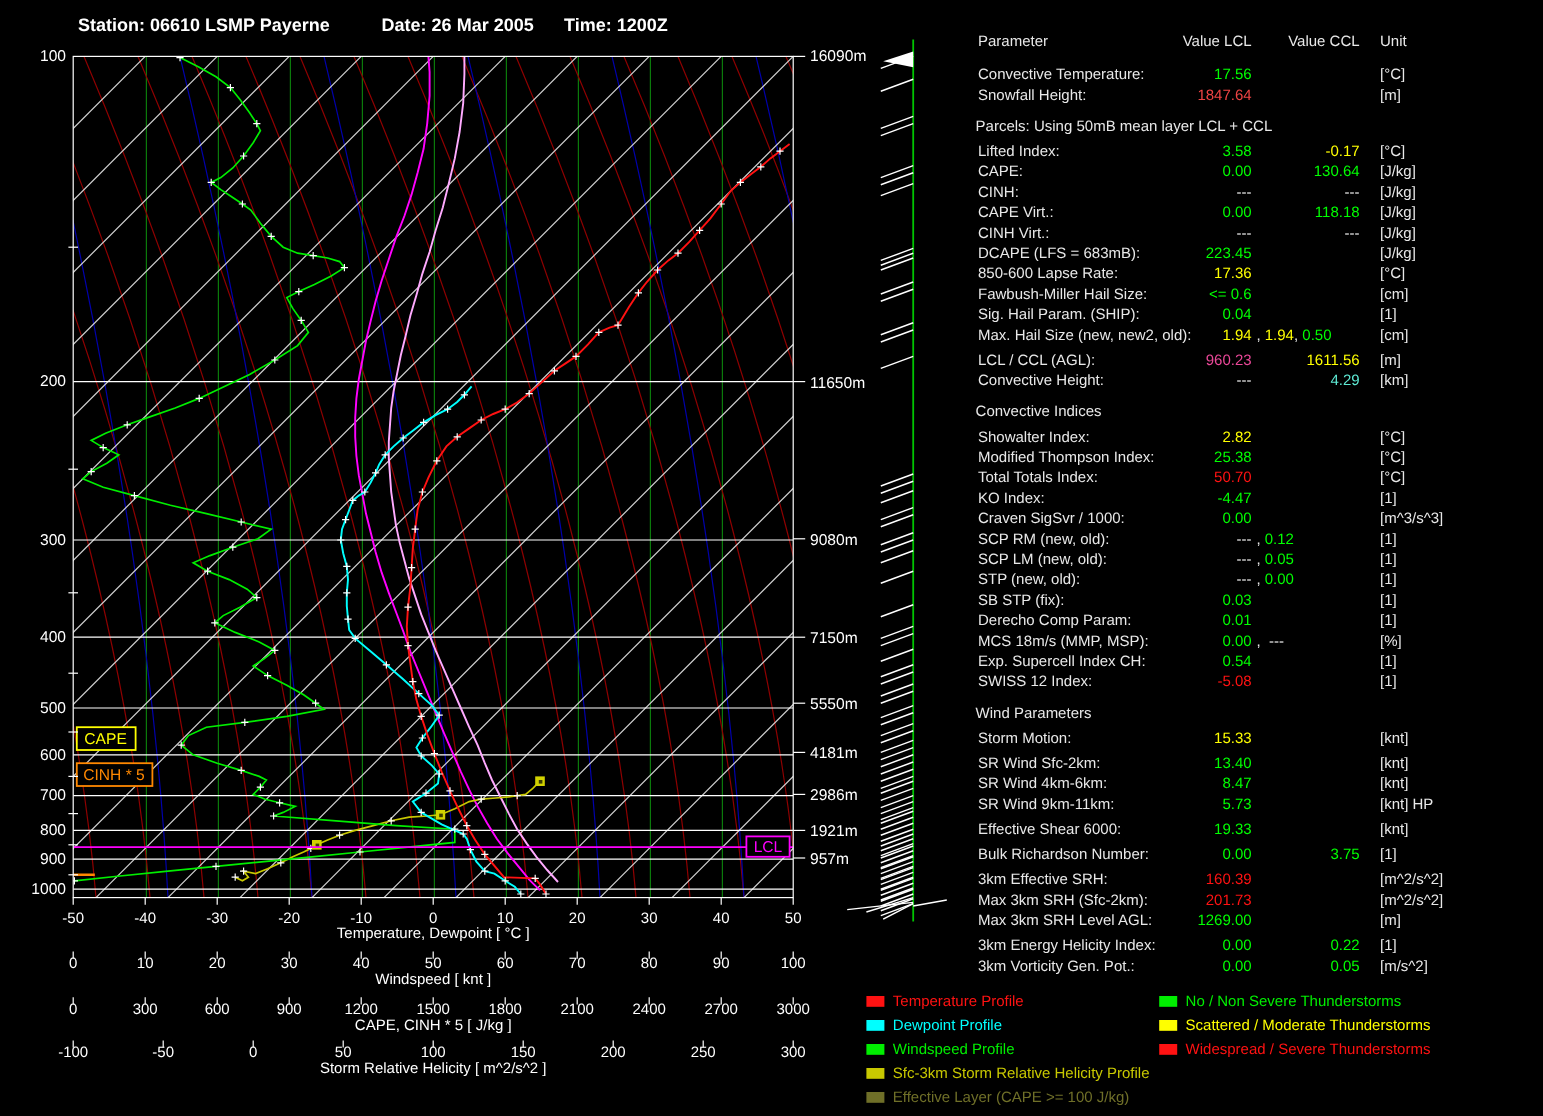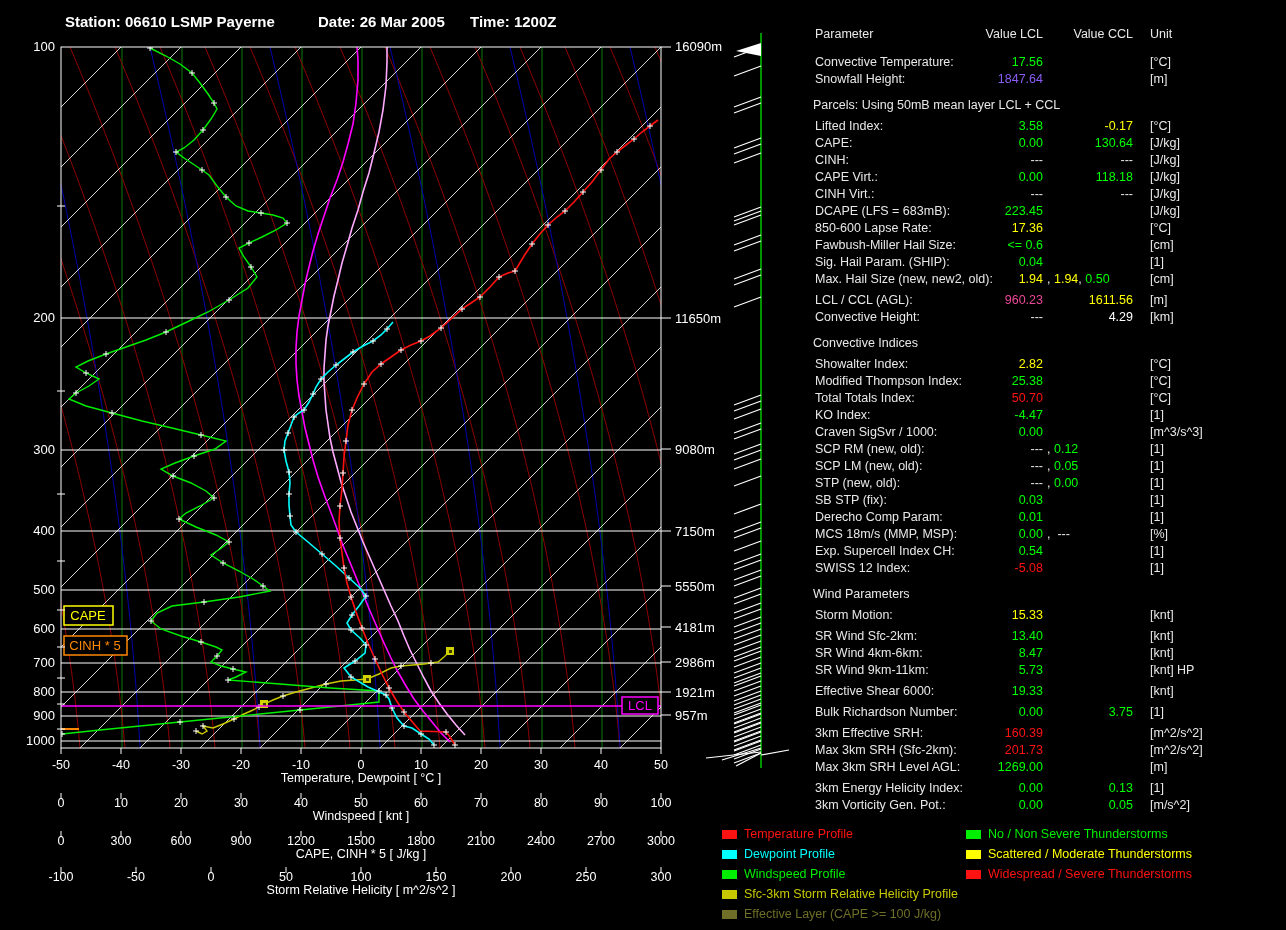--- a/index.html
+++ b/index.html
@@ -362,34 +362,34 @@
         <line x1="761" y1="748" x2="722" y2="760" stroke="#ffffff" stroke-width="1.2"></line>
         <line x1="761" y1="752" x2="706" y2="758" stroke="#ffffff" stroke-width="1.2"></line>
         <line x1="761" y1="753" x2="736" y2="766" stroke="#ffffff" stroke-width="1.2"></line>
         <line x1="761" y1="755" x2="789" y2="750" stroke="#ffffff" stroke-width="1.2"></line>
       </g>
     </svg>
 
   <div class="panel" id="panel">
       <div class="prow hdr-row"><span class="lbl u">Parameter</span><span class="v1"><span class="u">Value LCL</span></span><span class="v2"><span class="u">Value CCL</span></span><span class="unit u">Unit</span></div>
       <div class="prow"><span class="lbl">Convective Temperature:</span><span class="v1"><span style="color: rgb(0, 255, 0);">17.56</span></span><span class="unit">[°C]</span></div>
-      <div class="prow"><span class="lbl">Snowfall Height:</span><span class="v1"><span style="color: #8b5cf6;">1847.64</span></span><span class="unit">[m]</span></div>
+      <div class="prow"><span class="lbl">Snowfall Height:</span><span class="v1"><span style="color: #ef4444;">1847.64</span></span><span class="unit">[m]</span></div>
       <div class="sect"><span class="u">Parcels: Using 50mB mean layer LCL + CCL</span></div>
       <div class="prow"><span class="lbl">Lifted Index:</span><span class="v1"><span style="color: rgb(0, 255, 0);">3.58</span></span><span class="v2"><span style="color: rgb(255, 255, 0);">-0.17</span></span><span class="unit">[°C]</span></div>
       <div class="prow"><span class="lbl">CAPE:</span><span class="v1"><span style="color: rgb(0, 255, 0);">0.00</span></span><span class="v2"><span style="color: rgb(0, 255, 0);">130.64</span></span><span class="unit">[J/kg]</span></div>
       <div class="prow"><span class="lbl">CINH:</span><span class="v1"><span style="color: rgb(232, 232, 232);">---</span></span><span class="v2"><span style="color: rgb(232, 232, 232);">---</span></span><span class="unit">[J/kg]</span></div>
       <div class="prow"><span class="lbl">CAPE Virt.:</span><span class="v1"><span style="color: rgb(0, 255, 0);">0.00</span></span><span class="v2"><span style="color: rgb(0, 255, 0);">118.18</span></span><span class="unit">[J/kg]</span></div>
       <div class="prow"><span class="lbl">CINH Virt.:</span><span class="v1"><span style="color: rgb(232, 232, 232);">---</span></span><span class="v2"><span style="color: rgb(232, 232, 232);">---</span></span><span class="unit">[J/kg]</span></div>
       <div class="prow"><span class="lbl">DCAPE (LFS = 683mB):</span><span class="v1"><span style="color: rgb(0, 255, 0);">223.45</span></span><span class="unit">[J/kg]</span></div>
       <div class="prow"><span class="lbl">850-600 Lapse Rate:</span><span class="v1"><span style="color: rgb(255, 255, 0);">17.36</span></span><span class="unit">[°C]</span></div>
       <div class="prow"><span class="lbl">Fawbush-Miller Hail Size:</span><span class="v1"><span style="color: rgb(0, 255, 0);">&lt;= 0.6</span></span><span class="unit">[cm]</span></div>
       <div class="prow"><span class="lbl">Sig. Hail Param. (SHIP):</span><span class="v1"><span style="color: rgb(0, 255, 0); margin-top: 20px;">0.04</span></span><span class="unit">[1]</span></div>
       <div class="prow"><span class="lbl">Max. Hail Size (new, new2, old):</span><span class="v1"><span style="color: rgb(255, 255, 0);">1.94</span></span><span class="aft"><span style="color: rgb(232, 232, 232);">, </span><span style="color: rgb(255, 255, 0);">1.94</span><span style="color: rgb(232, 232, 232);">, </span><span style="color: rgb(0, 255, 0);">0.50</span></span><span class="unit">[cm]</span></div>
       <div class="prow" style="margin-top: 4px;"><span class="lbl">LCL / CCL (AGL):</span><span class="v1"><span style="color: #ec4899;">960.23</span></span><span class="v2"><span style="color: rgb(255, 255, 0);">1611.56</span></span><span class="unit">[m]</span></div>
-      <div class="prow"><span class="lbl">Convective Height:</span><span class="v1"><span style="color: rgb(232, 232, 232);">---</span></span><span class="v2"><span style="color: #ffffff;">4.29</span></span><span class="unit">[km]</span></div>
+      <div class="prow"><span class="lbl">Convective Height:</span><span class="v1"><span style="color: rgb(232, 232, 232);">---</span></span><span class="v2"><span style="color: #5eead4;">4.29</span></span><span class="unit">[km]</span></div>
       <div class="sect"><span class="u">Convective Indices</span></div>
       <div class="prow"><span class="lbl">Showalter Index:</span><span class="v1"><span style="color: rgb(255, 255, 0);">2.82</span></span><span class="unit">[°C]</span></div>
       <div class="prow"><span class="lbl">Modified Thompson Index:</span><span class="v1"><span style="color: rgb(0, 255, 0);">25.38</span></span><span class="unit">[°C]</span></div>
       <div class="prow"><span class="lbl">Total Totals Index:</span><span class="v1"><span style="color: rgb(255, 18, 18);">50.70</span></span><span class="unit">[°C]</span></div>
       <div class="prow"><span class="lbl">KO Index:</span><span class="v1"><span style="color: rgb(0, 255, 0);">-4.47</span></span><span class="unit">[1]</span></div>
       <div class="prow"><span class="lbl">Craven SigSvr / 1000:</span><span class="v1"><span style="color: rgb(0, 255, 0);">0.00</span></span><span class="unit">[m^3/s^3]</span></div>
       <div class="prow"><span class="lbl">SCP RM (new, old):</span><span class="v1"><span style="color: rgb(232, 232, 232);">---</span></span><span class="aft"><span style="color: rgb(232, 232, 232);">, </span><span style="color: rgb(0, 255, 0);">0.12</span></span><span class="unit">[1]</span></div>
       <div class="prow"><span class="lbl">SCP LM (new, old):</span><span class="v1"><span style="color: rgb(232, 232, 232);">---</span></span><span class="aft"><span style="color: rgb(232, 232, 232);">, </span><span style="color: rgb(0, 255, 0);">0.05</span></span><span class="unit">[1]</span></div>
       <div class="prow"><span class="lbl">STP (new, old):</span><span class="v1"><span style="color: rgb(232, 232, 232);">---</span></span><span class="aft"><span style="color: rgb(232, 232, 232);">, </span><span style="color: rgb(0, 255, 0);">0.00</span></span><span class="unit">[1]</span></div>
       <div class="prow"><span class="lbl">SB STP (fix):</span><span class="v1"><span style="color: rgb(0, 255, 0);">0.03</span></span><span class="unit">[1]</span></div>
@@ -400,21 +400,21 @@
       <div class="sect"><span class="u">Wind Parameters</span></div>
       <div class="prow"><span class="lbl">Storm Motion:</span><span class="v1"><span style="color: rgb(255, 255, 0);">15.33</span></span><span class="unit">[knt]</span></div>
       <div class="prow" style="margin-top: 4px;"><span class="lbl">SR Wind Sfc-2km:</span><span class="v1"><span style="color: rgb(0, 255, 0);">13.40</span></span><span class="unit">[knt]</span></div>
       <div class="prow"><span class="lbl">SR Wind 4km-6km:</span><span class="v1"><span style="color: rgb(0, 255, 0);">8.47</span></span><span class="unit">[knt]</span></div>
       <div class="prow"><span class="lbl">SR Wind 9km-11km:</span><span class="v1"><span style="color: rgb(0, 255, 0);">5.73</span></span><span class="unit">[knt] HP</span></div>
       <div class="prow" style="margin-top: 4px;"><span class="lbl">Effective Shear 6000:</span><span class="v1"><span style="color: rgb(0, 255, 0);">19.33</span></span><span class="unit">[knt]</span></div>
       <div class="prow" style="margin-top: 4px;"><span class="lbl">Bulk Richardson Number:</span><span class="v1"><span style="color: rgb(0, 255, 0);">0.00</span></span><span class="v2"><span style="color: rgb(0, 255, 0);">3.75</span></span><span class="unit">[1]</span></div>
       <div class="prow" style="margin-top: 4px;"><span class="lbl">3km Effective SRH:</span><span class="v1"><span style="color: rgb(255, 18, 18);">160.39</span></span><span class="unit">[m^2/s^2]</span></div>
       <div class="prow"><span class="lbl">Max 3km SRH (Sfc-2km):</span><span class="v1"><span style="color: rgb(255, 18, 18);">201.73</span></span><span class="unit">[m^2/s^2]</span></div>
       <div class="prow"><span class="lbl">Max 3km SRH Level AGL:</span><span class="v1"><span style="color: rgb(0, 255, 0);">1269.00</span></span><span class="unit">[m]</span></div>
-      <div class="prow" style="margin-top: 4px;"><span class="lbl">3km Energy Helicity Index:</span><span class="v1"><span style="color: rgb(0, 255, 0);">0.00</span></span><span class="v2"><span style="color: rgb(0, 255, 0);">0.13</span></span><span class="unit">[1]</span></div>
+      <div class="prow" style="margin-top: 4px;"><span class="lbl">3km Energy Helicity Index:</span><span class="v1"><span style="color: rgb(0, 255, 0);">0.00</span></span><span class="v2"><span style="color: rgb(0, 255, 0);">0.22</span></span><span class="unit">[1]</span></div>
       <div class="prow"><span class="lbl">3km Vorticity Gen. Pot.:</span><span class="v1"><span style="color: rgb(0, 255, 0);">0.00</span></span><span class="v2"><span style="color: rgb(0, 255, 0);">0.05</span></span><span class="unit">[m/s^2]</span></div>
     </div>
 
   <div class="legend" id="legend-left" style="left:722px;top:824px;">
       <div class="leg-row"><span class="sw" style="background: rgb(255, 18, 18);"></span><span style="color: rgb(255, 18, 18);">Temperature Profile</span></div>
       <div class="leg-row"><span class="sw" style="background: rgb(0, 255, 255);"></span><span style="color: rgb(0, 255, 255);">Dewpoint Profile</span></div>
       <div class="leg-row"><span class="sw" style="background: rgb(0, 238, 0);"></span><span style="color: rgb(0, 238, 0);">Windspeed Profile</span></div>
       <div class="leg-row"><span class="sw" style="background: rgb(200, 200, 0);"></span><span style="color: rgb(200, 200, 0);">Sfc-3km Storm Relative Helicity Profile</span></div>
       <div class="leg-row"><span class="sw" style="background: rgb(111, 111, 40);"></span><span style="color: rgb(111, 111, 40);">Effective Layer (CAPE &gt;= 100 J/kg)</span></div>
     </div>

